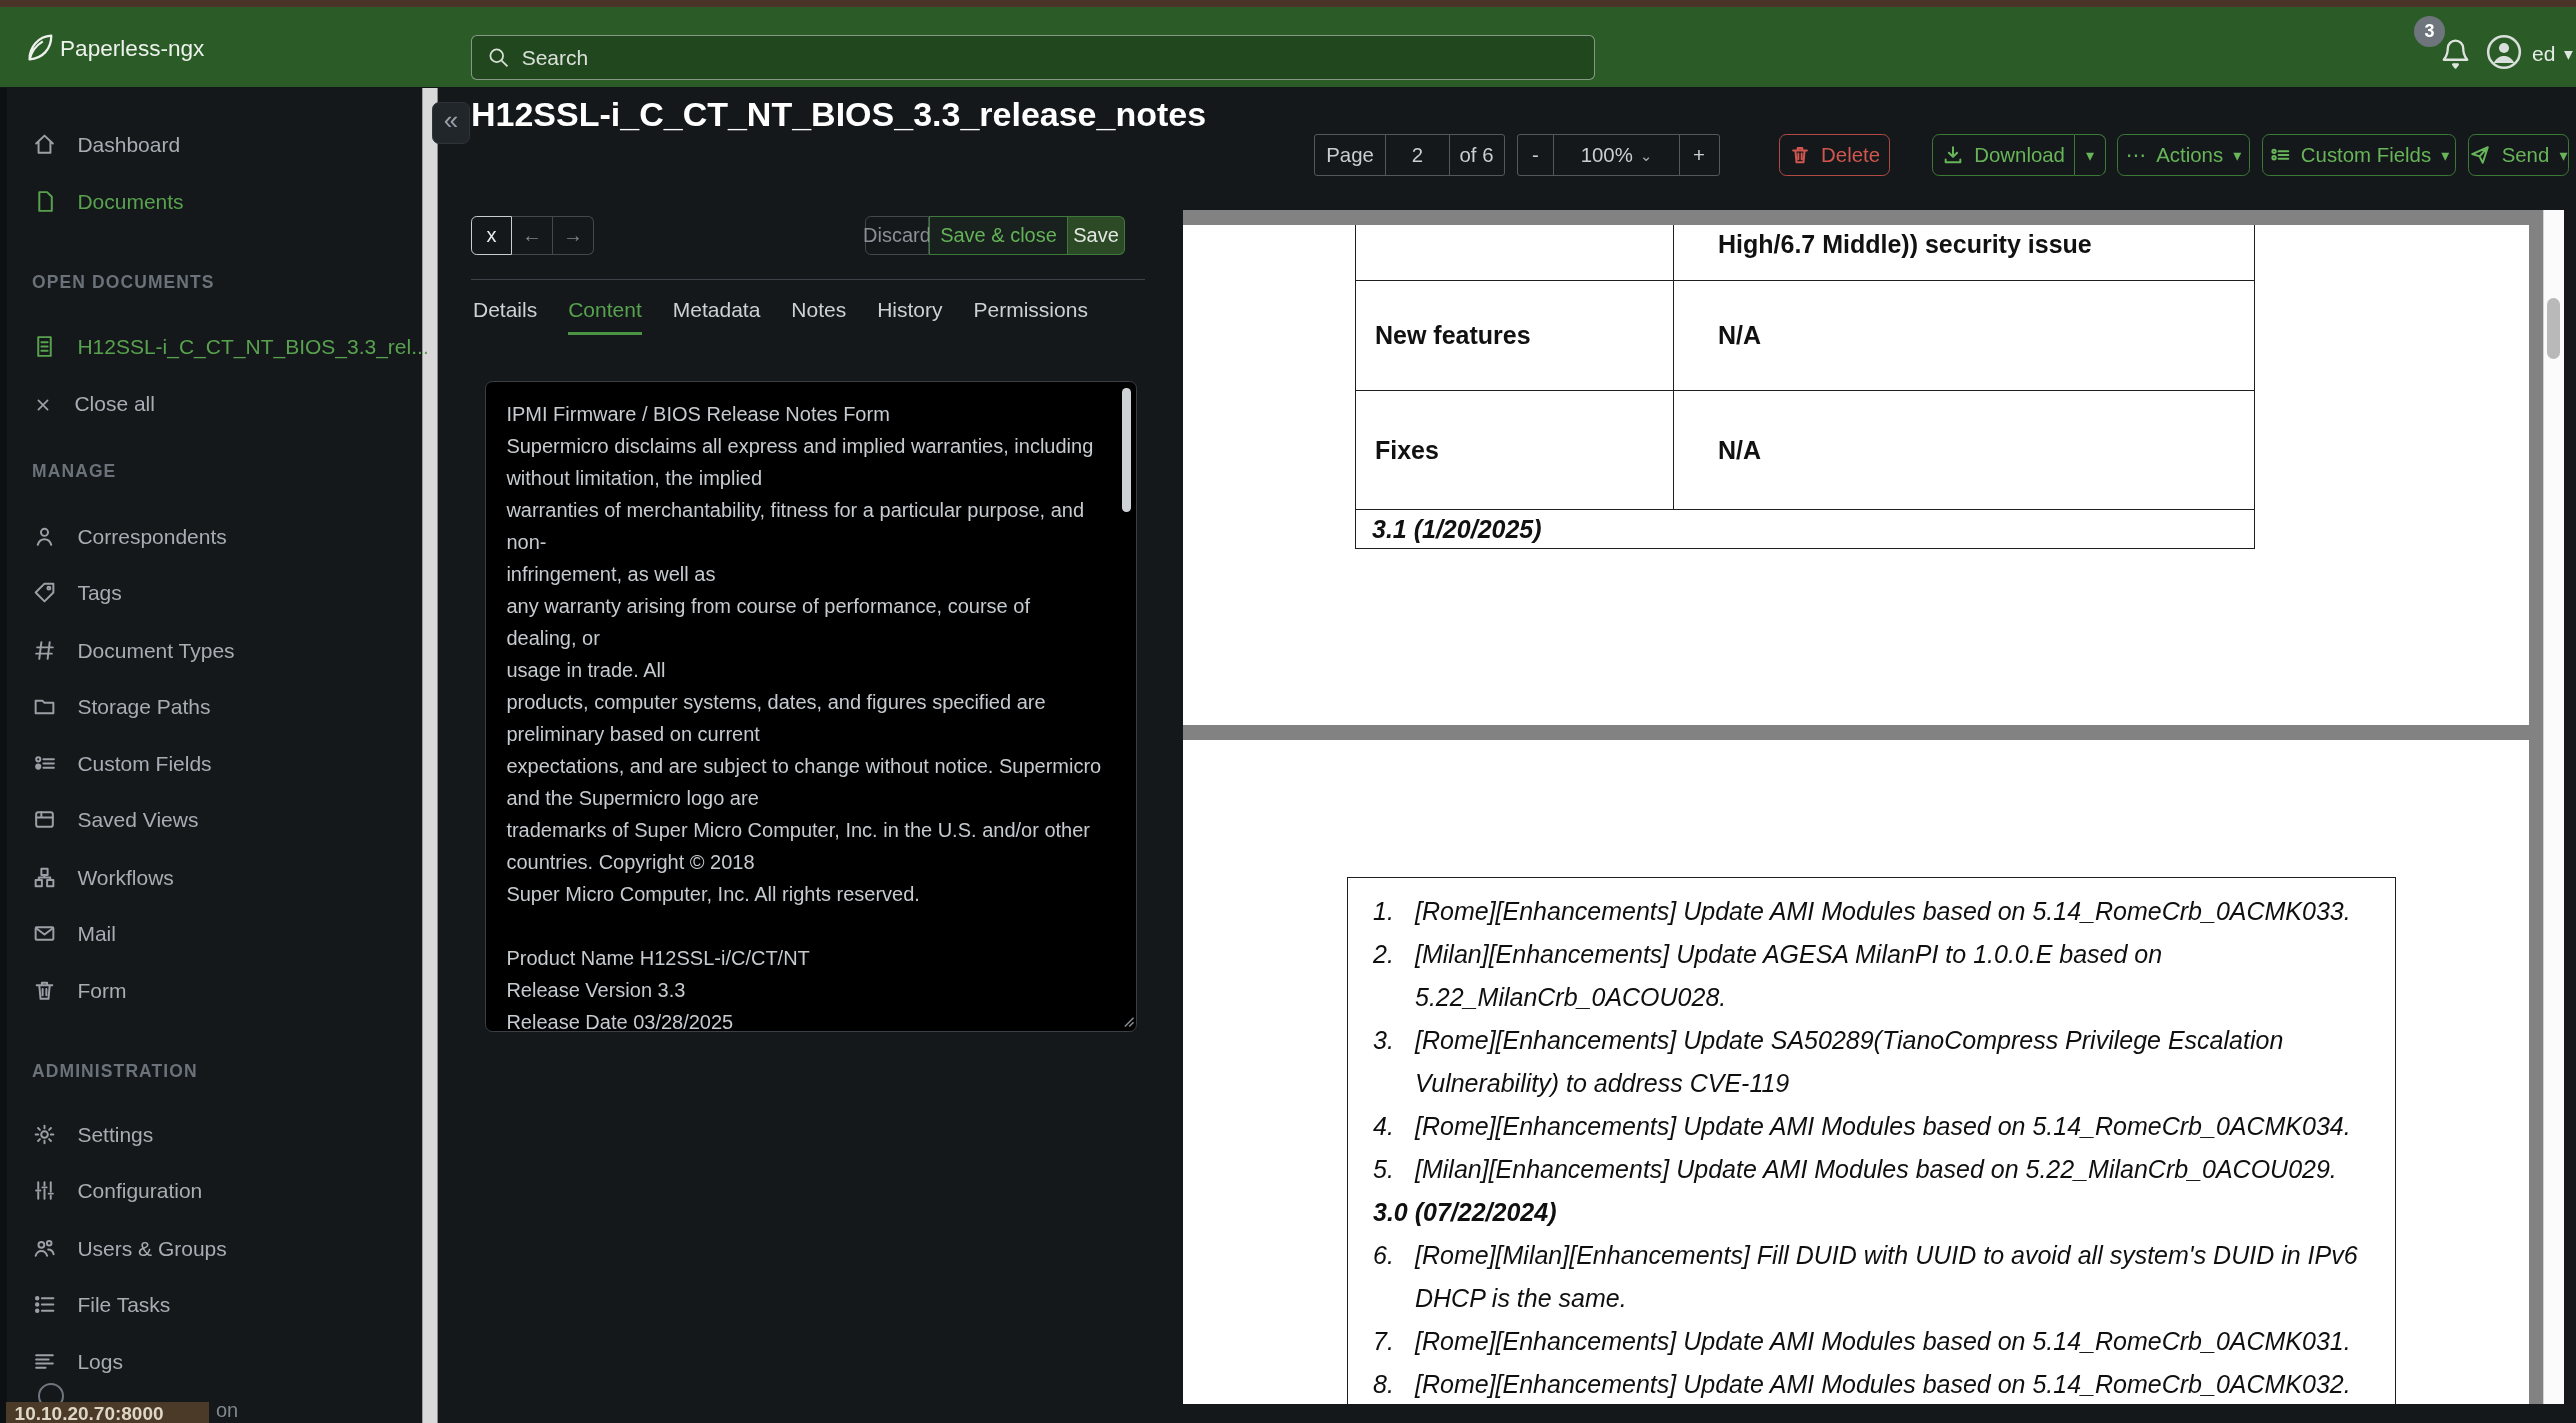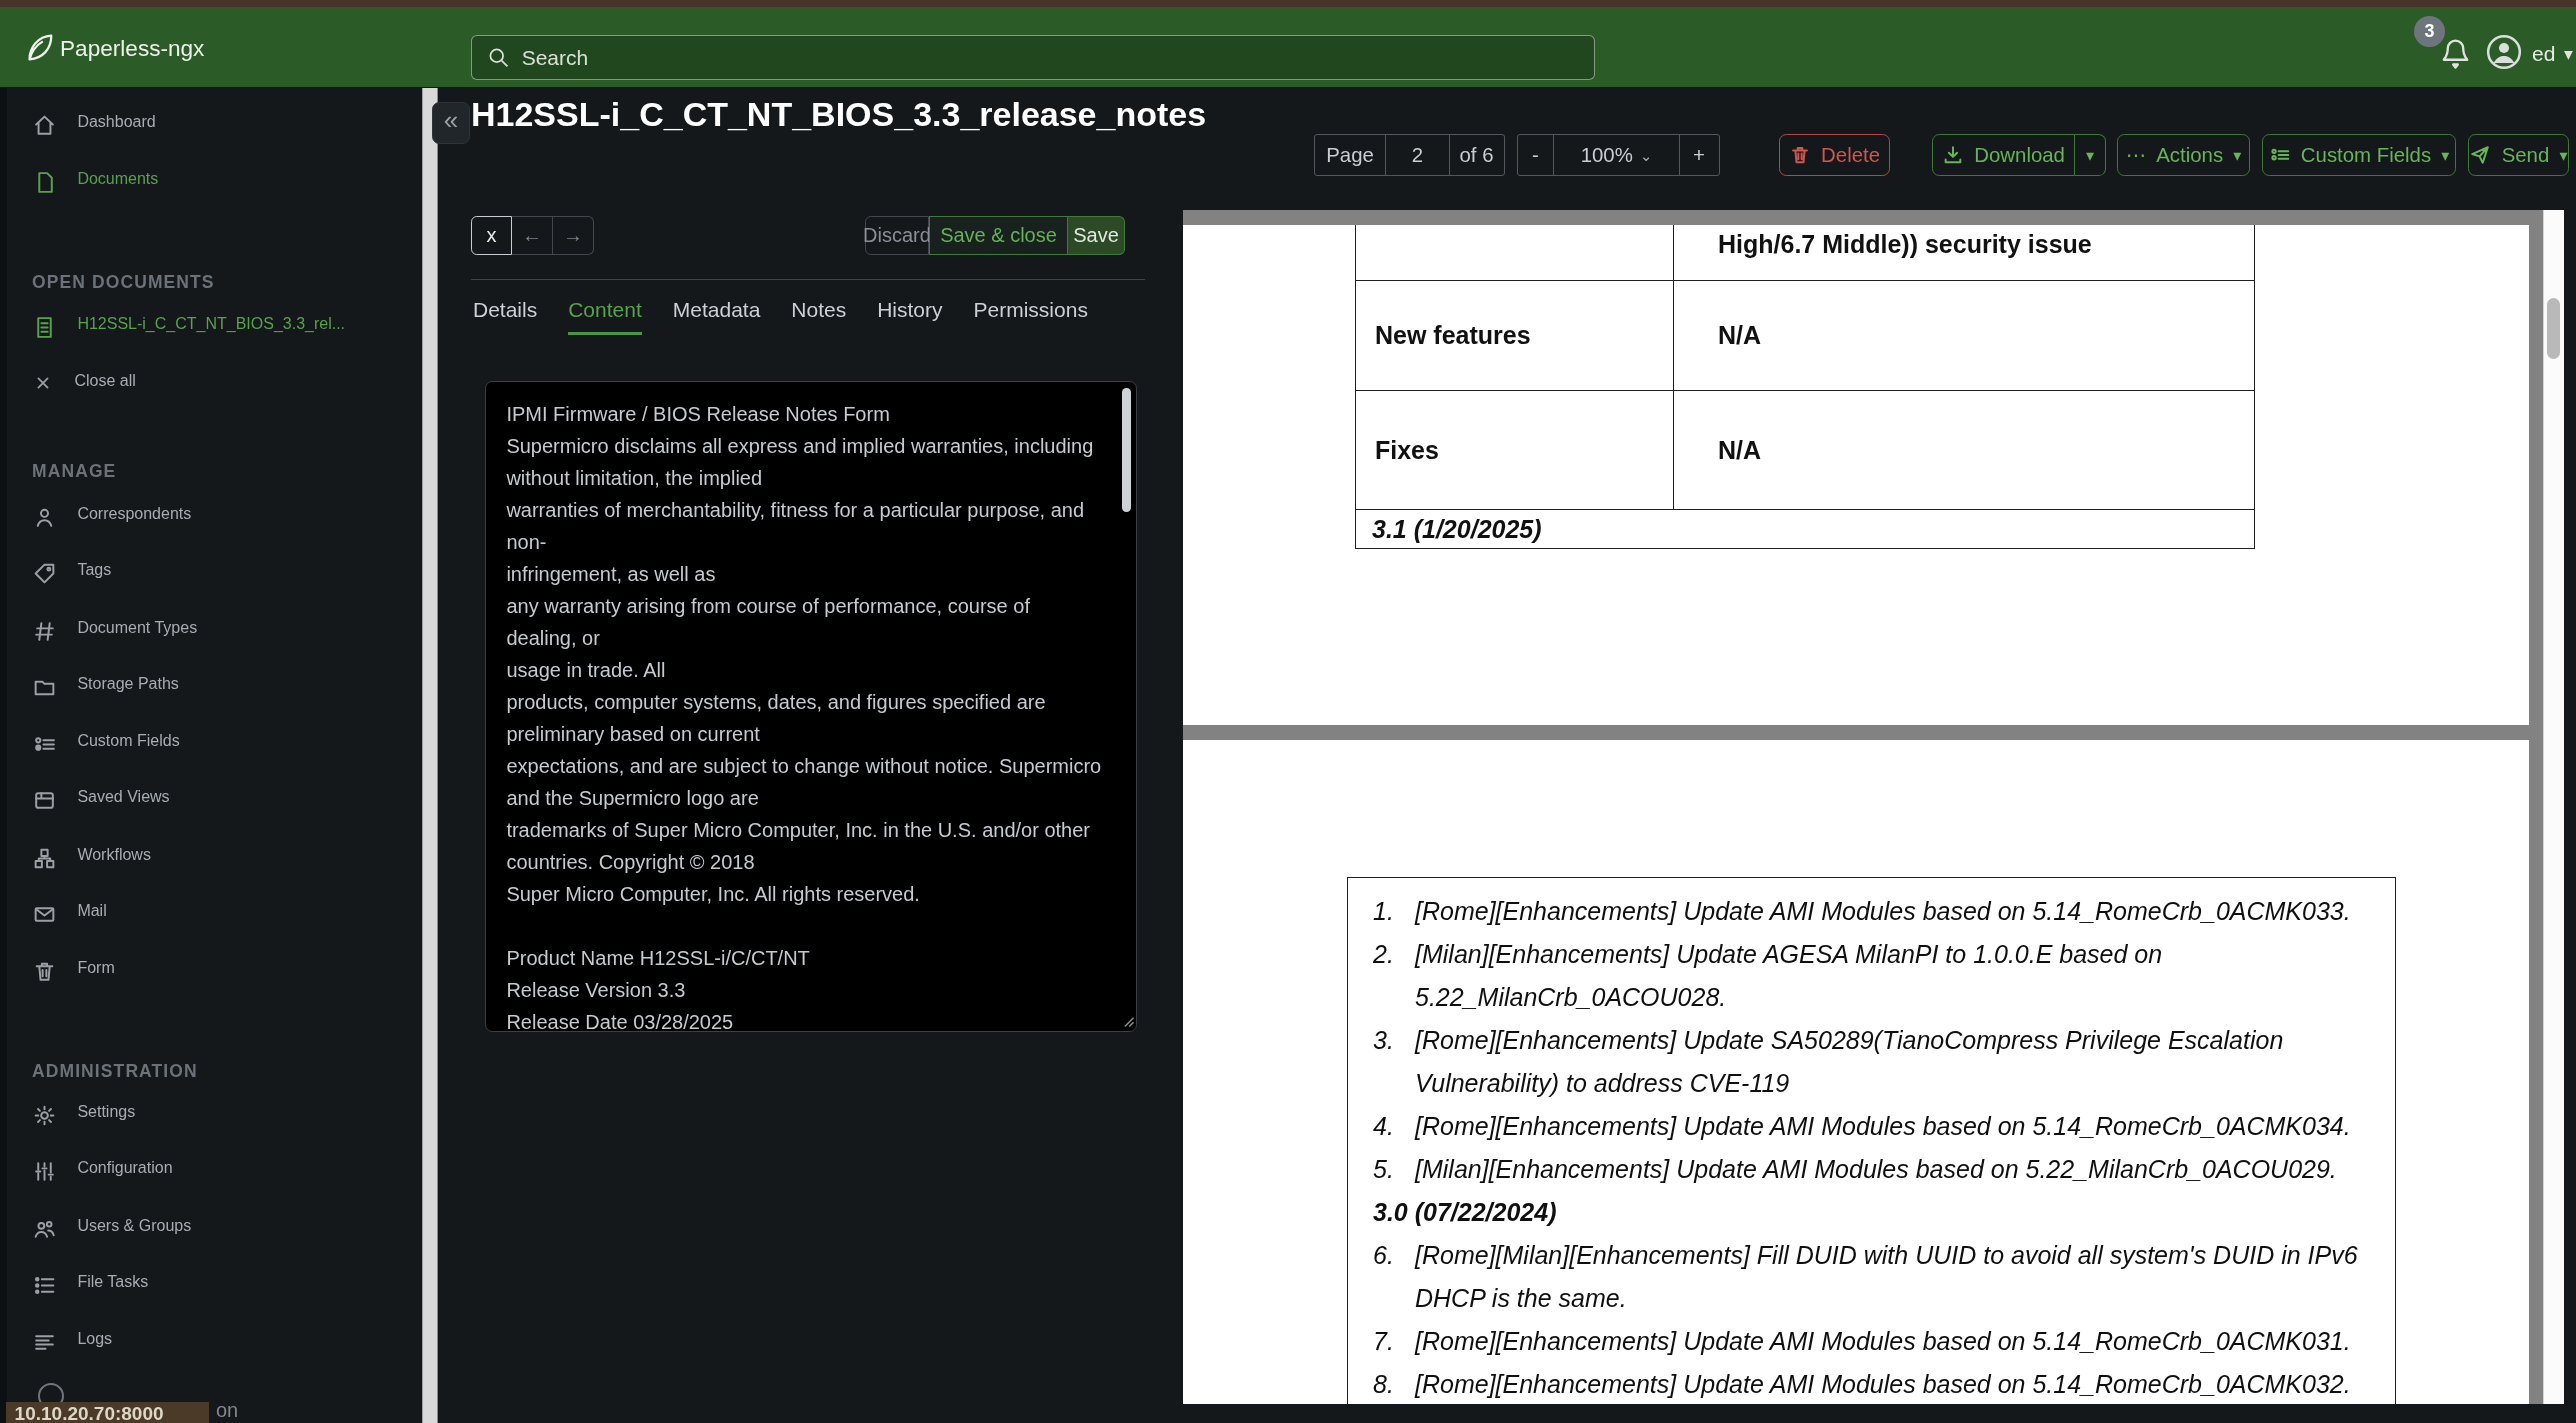--- a/index.html
+++ b/index.html
@@ -16,21 +16,21 @@
   #searchbox .ph{color:#d9e0d6;font-size:21px}
   #bell{position:absolute;left:2437px;top:29px}
   #badge{position:absolute;left:2414px;top:8.8px;width:31px;height:31px;border-radius:50%;background:#6e757c;color:#fff;font-size:18px;font-weight:700;display:flex;align-items:center;justify-content:center}
   #avatar{position:absolute;left:2485px;top:26px}
   #username{position:absolute;left:2532px;top:35px;color:#e8ece8;font-size:21px}
   #usercaret{position:absolute;left:2564px;top:37px;color:#dfe4df;font-size:17.5px}
 
   
   #leftedge{position:absolute;left:0;top:88px;width:7.3px;height:1336px;background:#0d1013}
   #sidescroll{position:absolute;left:422px;top:88px;width:16px;height:1336px;background:#d9d9d9;border-left:0.7px solid #9e9e9e;border-right:0.7px solid #8b8b8b}
-  .sitem{position:absolute;left:32px;display:flex;align-items:flex-start;gap:20.4px;height:44px;color:#a7adb3;font-size:16px;white-space:nowrap}
+  .sitem{position:absolute;left:32px;display:flex;align-items:flex-end;gap:20.4px;height:44px;color:#a7adb3;font-size:21px;white-space:nowrap}
   .sitem svg{stroke:#9aa0a6;fill:none;stroke-width:1.9;stroke-linecap:round;stroke-linejoin:round}
   .sitem.green{color:#58a24e}
   .sitem.green svg{stroke:#58a24e}
   .sheader{position:absolute;left:32px;color:#6b727a;font-size:17.5px;font-weight:700;letter-spacing:1.1px;white-space:nowrap}
   .t155{top:113px}.t233{top:170px}.t372{top:272px}.t432{top:315px}.t510{top:372px}
   .t632{top:461px}.t692{top:505px}.t769{top:561px}.t848{top:619px}.t924{top:675px}
   .t1003{top:732px}.t1079{top:788px}.t1158{top:846px}.t1235{top:902px}.t1313{top:959px}
   .t1453{top:1061px}.t1511{top:1103px}.t1588{top:1159px}.t1667{top:1217px}.t1743{top:1273px}.t1822{top:1330px}
 
   

